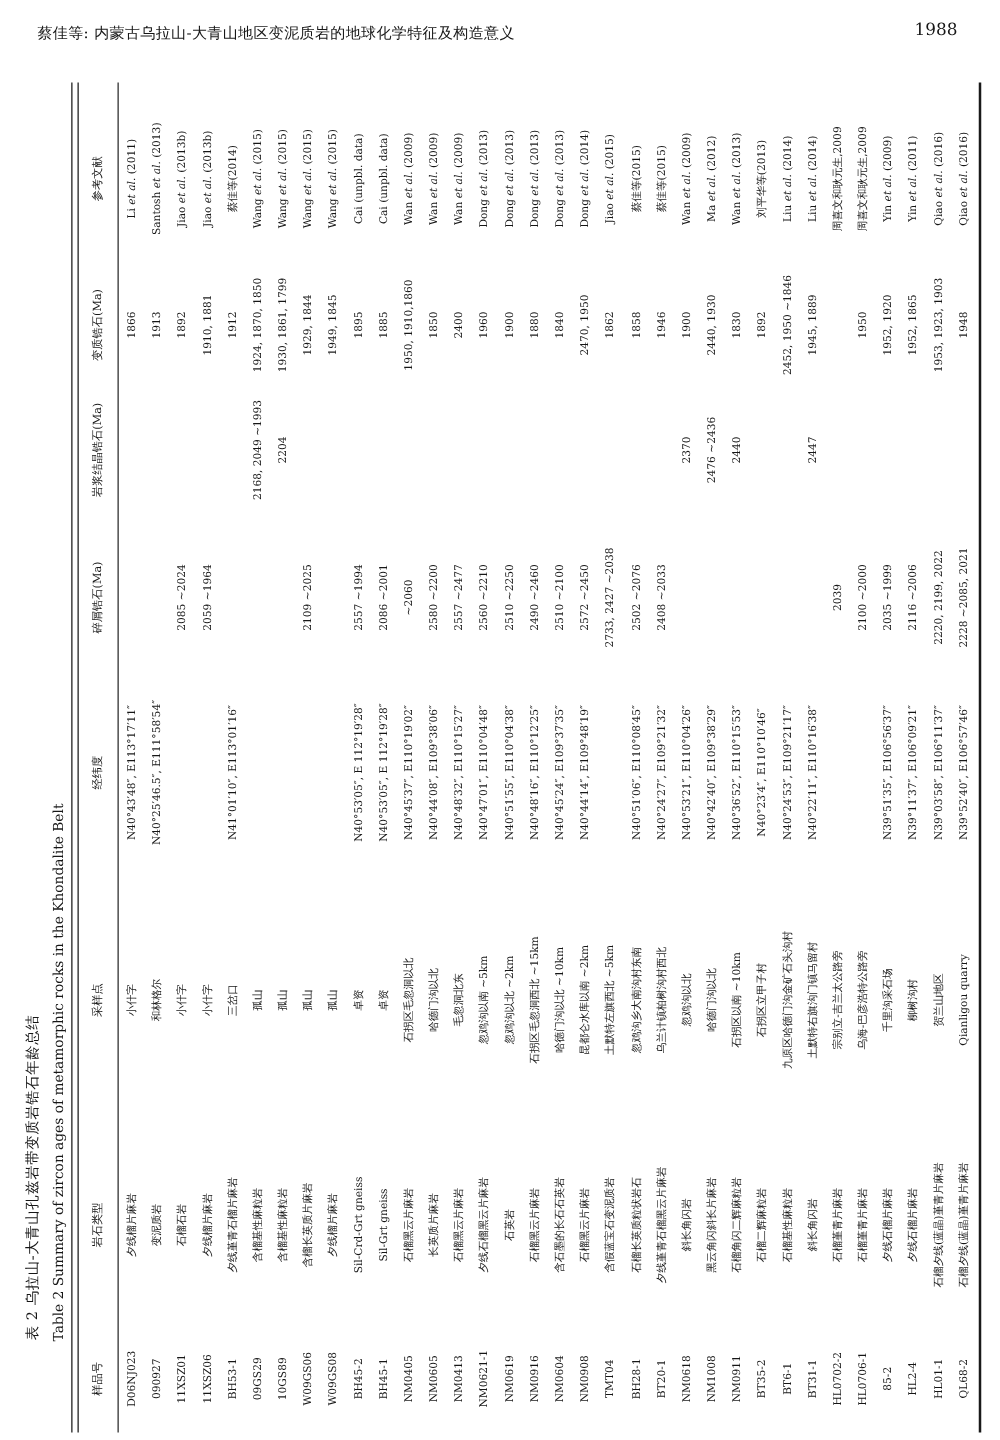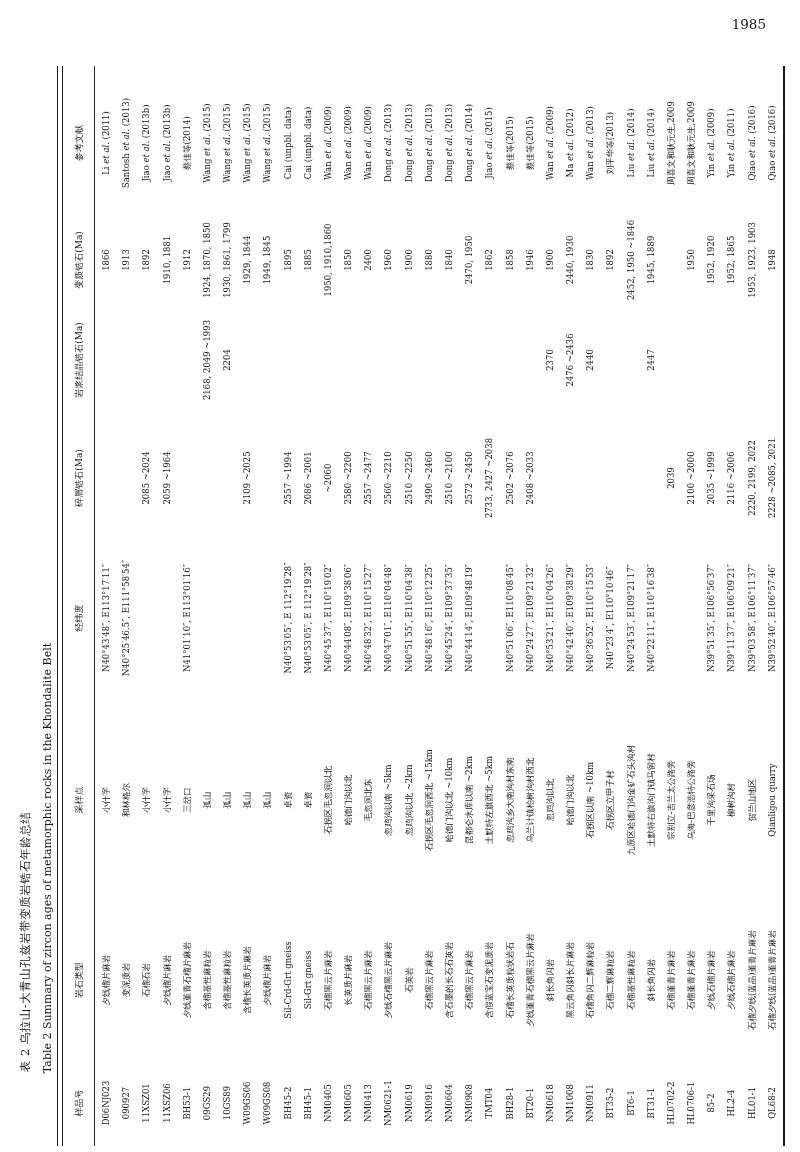--- a/index.html
+++ b/index.html
@@ -40,21 +40,22 @@
   #header-strip{position:absolute;left:63px;top:66px;width:31px;height:1080px;display:flex;flex-direction:column;}
   #data-grid{position:absolute;left:96px;top:66px;width:686px;height:1080px;display:flex;}
   .strip{flex:1 1 0;min-width:0;display:flex;flex-direction:column;}
   .cell{position:relative;min-height:0;}
 </style>
 </head>
 <body>
 
 <div class="page">
 
-  <span class="page-number">1985</span>
+  <span class="running-title">蔡佳等: 内蒙古乌拉山-大青山地区变泥质岩的地球化学特征及构造意义</span>
+  <span class="page-number">1988</span>
 
   <div class="vanchor" id="cap-zh">
     <span class="vtext">表 2  乌拉山-大青山孔兹岩带变质岩锆石年龄总结</span>
   </div>
   <div class="vanchor" id="cap-en">
     <span class="vtext">Table 2  Summary of zircon ages of metamorphic rocks in the Khondalite Belt</span>
   </div>
 
   <div class="rule rule-top-a"></div>
   <div class="rule rule-top-b"></div>

